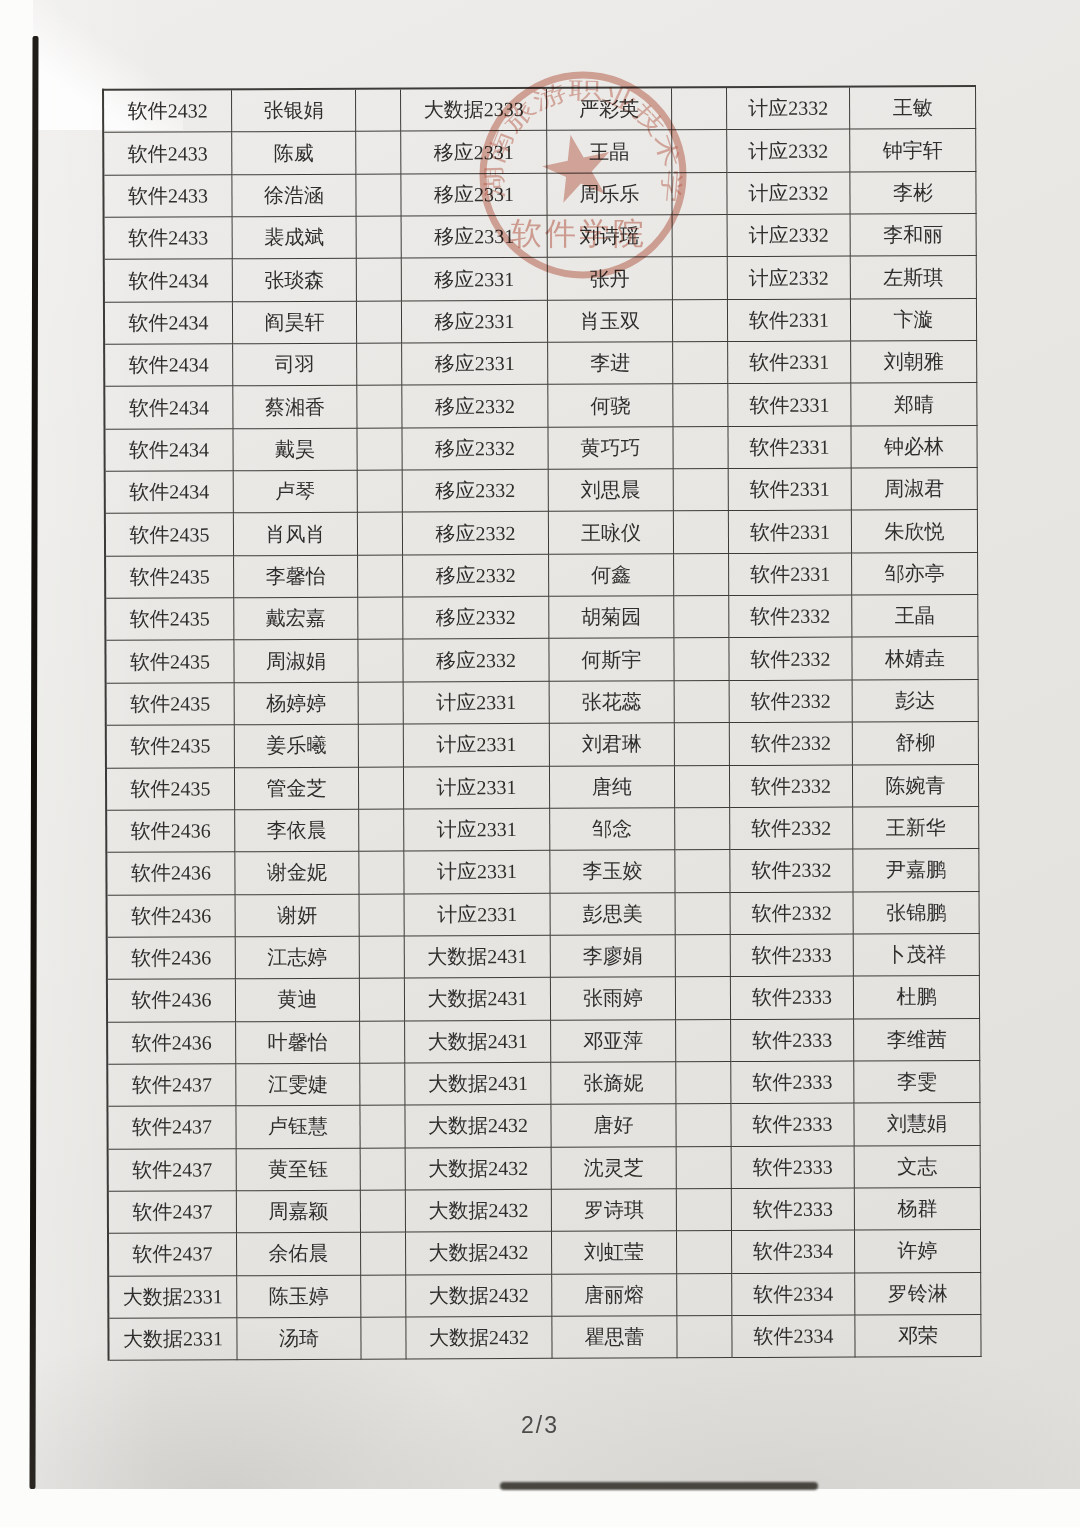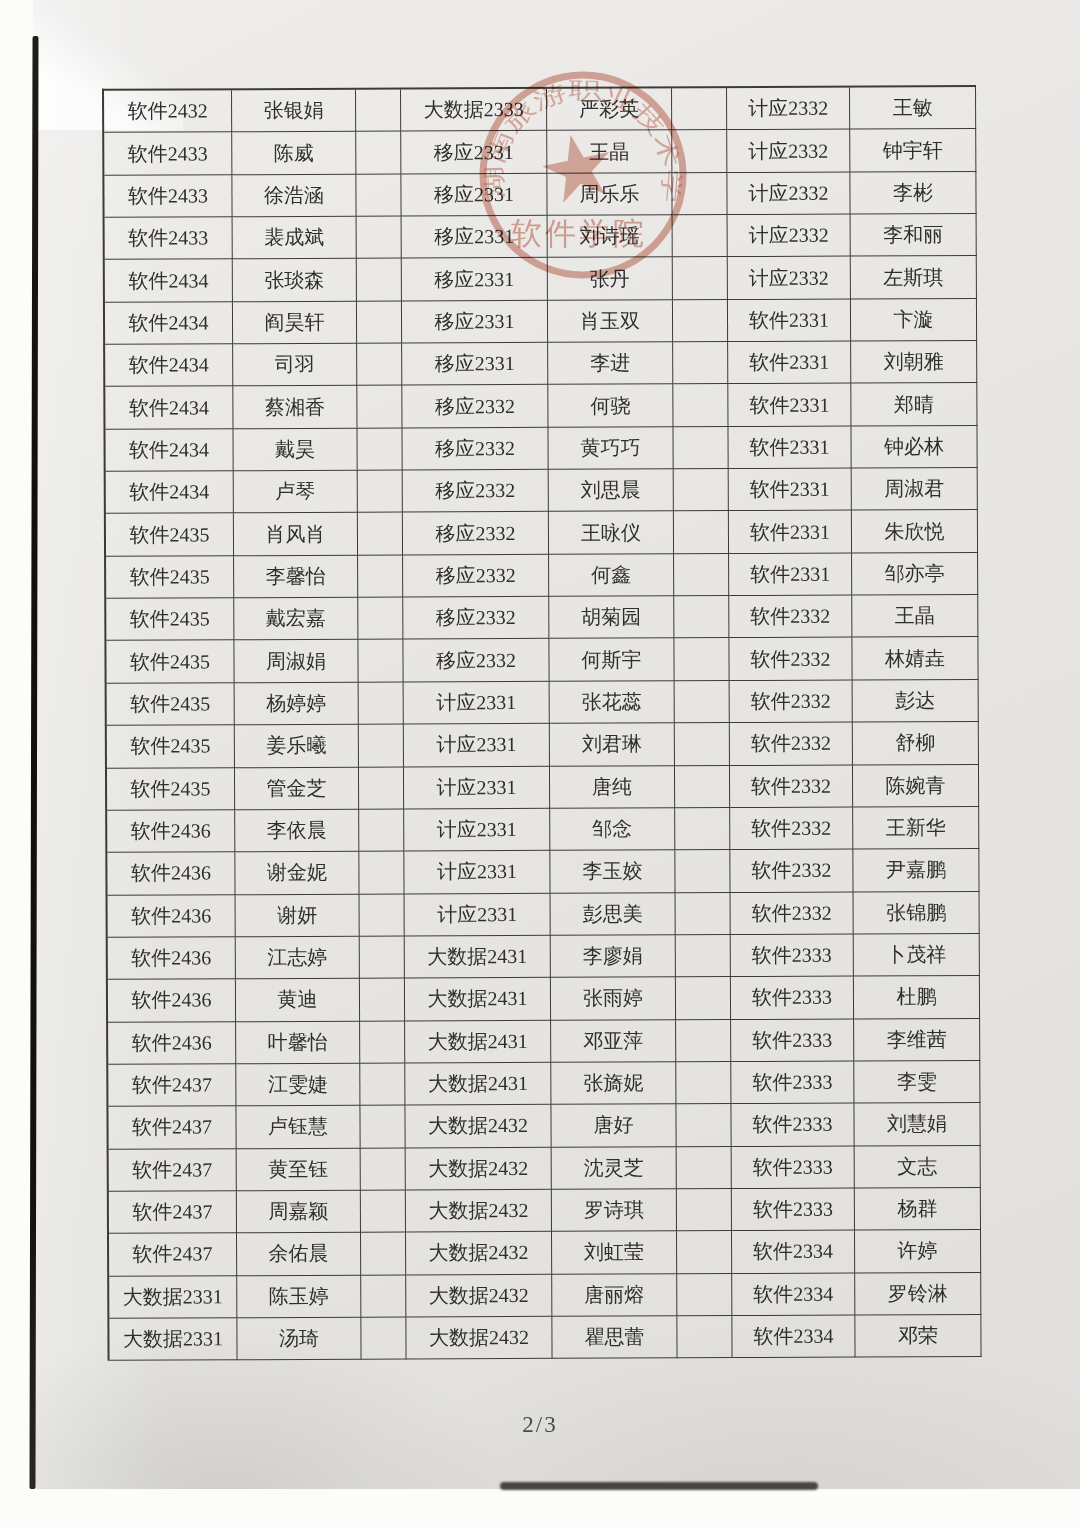--- a/index.html
+++ b/index.html
@@ -54,21 +54,21 @@
   
   .stamp{
     position:absolute;left:472px;top:62px;width:222px;height:226px;
     mix-blend-mode:multiply;filter:blur(0.6px);opacity:0.92;
     pointer-events:none;
   }
   
   .page-number{
     position:absolute;left:0;top:1412px;width:1080px;text-align:center;
     font-size:23px;color:#4c4b49;letter-spacing:2px;
-    font-family:Liberation Serif, serif;
+    font-family:Liberation Sans, sans-serif;
   }
 </style>
 </head>
 <body>
 
 <div class="paper"></div>
 <div class="corner-light"></div>
 <div class="edge-left"></div>
 <div class="edge-bottom-smudge"></div>
 

